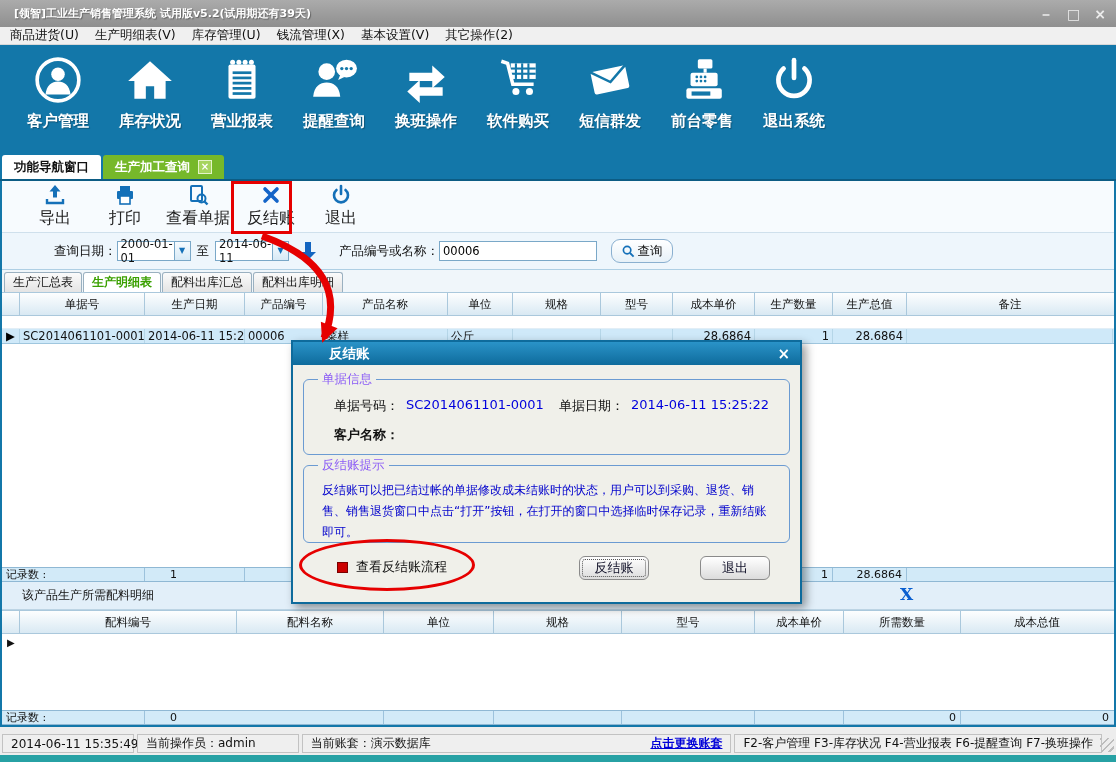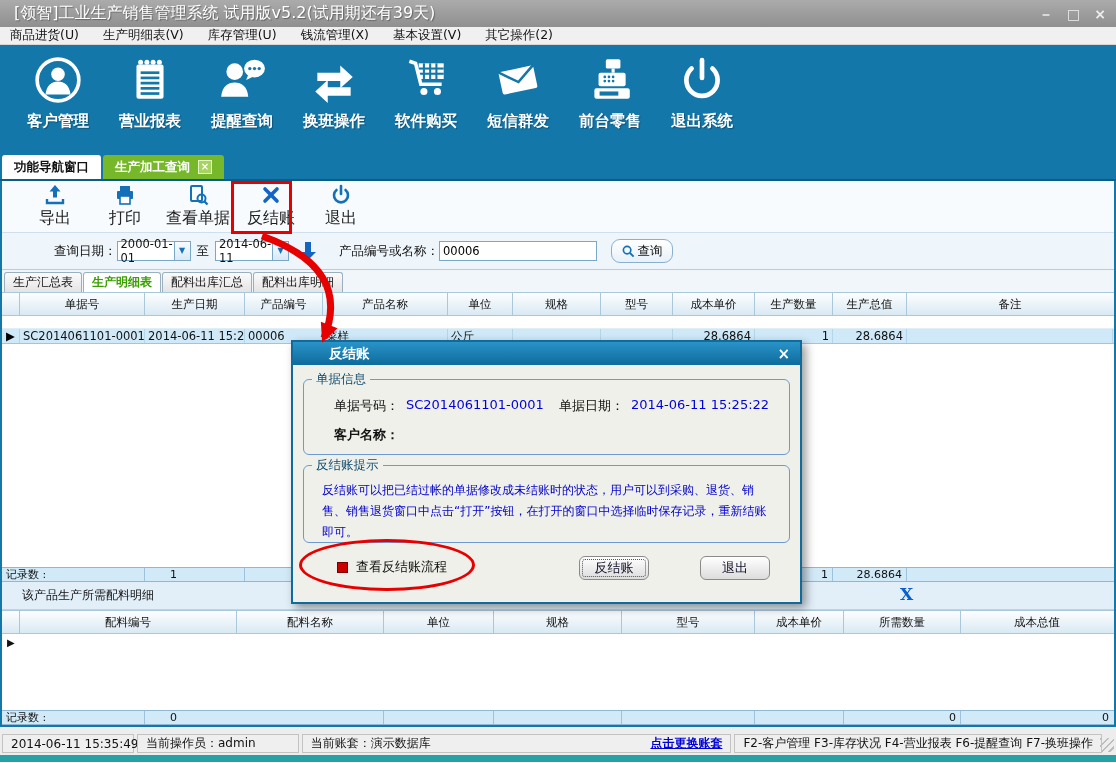--- a/index.html
+++ b/index.html
@@ -2,26 +2,26 @@
 <html><head>
 <meta charset="utf-8">
 <style>
   * { margin:0; padding:0; box-sizing:border-box; }
   html,body { width:1116px; height:763px; overflow:hidden; }
   body { font-family:"DejaVu Sans","Liberation Sans",sans-serif; font-size:12px; color:#111; background:#fff; }
   #window { position:relative; width:1116px; height:763px; background:#fff; overflow:hidden; }
 
   
   .titlebar { height:27px; background:linear-gradient(#ababab,#8f8f8f); display:flex; align-items:center; padding:0 10px 0 14px; }
-  .titlebar .title { color:#fff; font-weight:normal; font-size:16px; text-shadow:1px 1px 1px rgba(0,0,0,.35); flex:1; }
+  .titlebar .title { color:#fff; font-weight:bold; font-size:11px; text-shadow:1px 1px 1px rgba(0,0,0,.35); flex:1; }
   .winbtns { display:flex; gap:14px; color:#ededed; font-size:14px; font-weight:bold; }
   .winbtns span { cursor:default; line-height:16px; }
 
   
-  .menubar { height:18px; background:#f0f0f0; display:flex; align-items:center; gap:24px; padding-left:10px; border-bottom:1px solid #d8d8d8; font-size:12.5px; }
+  .menubar { height:18px; background:#f0f0f0; display:flex; align-items:center; gap:16px; padding-left:10px; border-bottom:1px solid #d8d8d8; font-size:12.5px; }
 
   
   .toolbar { height:110px; background:#1377a9; display:flex; align-items:flex-start; padding:10px 0 0 12px; }
   .tb-item { width:92px; display:flex; flex-direction:column; align-items:center; gap:6px; cursor:pointer; }
   .tb-item svg { width:50px; height:50px; }
   .tb-item .tb-label { color:#fff; font-weight:bold; font-size:15.5px; text-shadow:1px 1px 1px rgba(0,0,0,.3); white-space:nowrap; }
 
   
   .tabstrip { height:26px; background:#1377a9; display:flex; align-items:flex-end; padding-left:2px; border-bottom:2px solid #0c5c84; }
   .tab { height:24px; display:flex; align-items:center; padding:0 12px; font-weight:bold; font-size:12.5px; border-radius:3px 3px 0 0; }
@@ -84,21 +84,21 @@
   .sb-link { color:#0000d8; text-decoration:underline; cursor:pointer; font-weight:bold; }
   .grip { position:absolute; right:2px; bottom:3px; width:14px; height:14px;
           background:repeating-linear-gradient(135deg,#bdbdbd 0 2px,transparent 2px 5px); }
   .tealbar { height:7px; background:#27a1a4; }
 
   
   .dialog { position:absolute; left:291px; top:340px; width:511px; height:264px; border:2px solid #0e6b9c; background:#f0f0ea; box-shadow:4px 4px 9px rgba(0,0,0,.4); z-index:50; }
   .dlg-title { height:23px; background:linear-gradient(#2a93c8,#0e6b9c); display:flex; align-items:center; color:#fff; font-weight:bold; font-size:13.5px; padding-left:36px; }
   .dlg-close { margin-left:auto; margin-right:10px; font-size:15px; cursor:pointer; font-weight:bold; }
   .groupbox { position:absolute; left:10px; width:487px; border:1px solid #6b9bd2; border-radius:6px; }
-  .gb-label { position:absolute; top:-9px; left:8px; background:#f0f0ea; padding:0 4px; font-size:12.5px; color:#0c4a6e; }
+  .gb-label { position:absolute; top:-9px; left:14px; background:#f0f0ea; padding:0 4px; font-size:12.5px; color:#8b5cf6; }
   .gb-info { top:37px; height:76px; }
   .gb-tip { top:123px; height:78px; }
   .info-line { position:absolute; font-size:13px; }
   .blue-val { color:#0000dd; }
   .tip-text { position:absolute; left:18px; top:14px; width:452px; color:#0000cc; font-size:12px; line-height:21px; }
   .flow-link { position:absolute; left:44px; top:216px; display:flex; align-items:center; gap:8px; font-size:13px; cursor:pointer; }
   .red-sq { width:11px; height:11px; background:#cc0000; border:1px solid #7a0000; }
   .dlg-btn { position:absolute; top:214px; width:70px; height:24px; border:1px solid #8a8a8a; border-radius:6px; background:linear-gradient(#ffffff,#dcdcdc); font-size:13px; font-family:inherit; cursor:pointer; color:#101028; }
   .btn-rev { left:286px; outline:1px dotted #555; outline-offset:-4px; }
   .btn-exit { left:407px; }
@@ -132,20 +132,26 @@
   </div>
 
   <div class="toolbar">
     <div class="tb-item">
       <svg viewBox="0 0 48 48">
           <circle cx="24" cy="24" r="20" fill="none" stroke="#fff" stroke-width="3.5"></circle>
           <circle cx="24" cy="18.5" r="6.5" fill="#fff"></circle>
           <path d="M12 38c1-9 6-12.5 12-12.5s11 3.5 12 12.5z" fill="#fff"></path>
         </svg>
       <span class="tb-label">客户管理</span>
+    </div>
+    <div class="tb-item">
+      <svg viewBox="0 0 48 48">
+          <path d="M24 6 L45 25 L39 25 L39 42 L28 42 L28 30 L20 30 L20 42 L9 42 L9 25 L3 25 Z" fill="#fff"></path>
+        </svg>
+      <span class="tb-label">库存状况</span>
     </div>
     <div class="tb-item">
       <svg viewBox="0 0 48 48">
           <rect x="11" y="9" width="26" height="33" rx="2" fill="#fff"></rect>
           <g stroke="#1377a9" stroke-width="2.6">
             <line x1="15" y1="17" x2="33" y2="17"></line>
             <line x1="15" y1="22" x2="33" y2="22"></line>
             <line x1="15" y1="27" x2="33" y2="27"></line>
             <line x1="15" y1="32" x2="33" y2="32"></line>
             <line x1="15" y1="37" x2="33" y2="37"></line>

